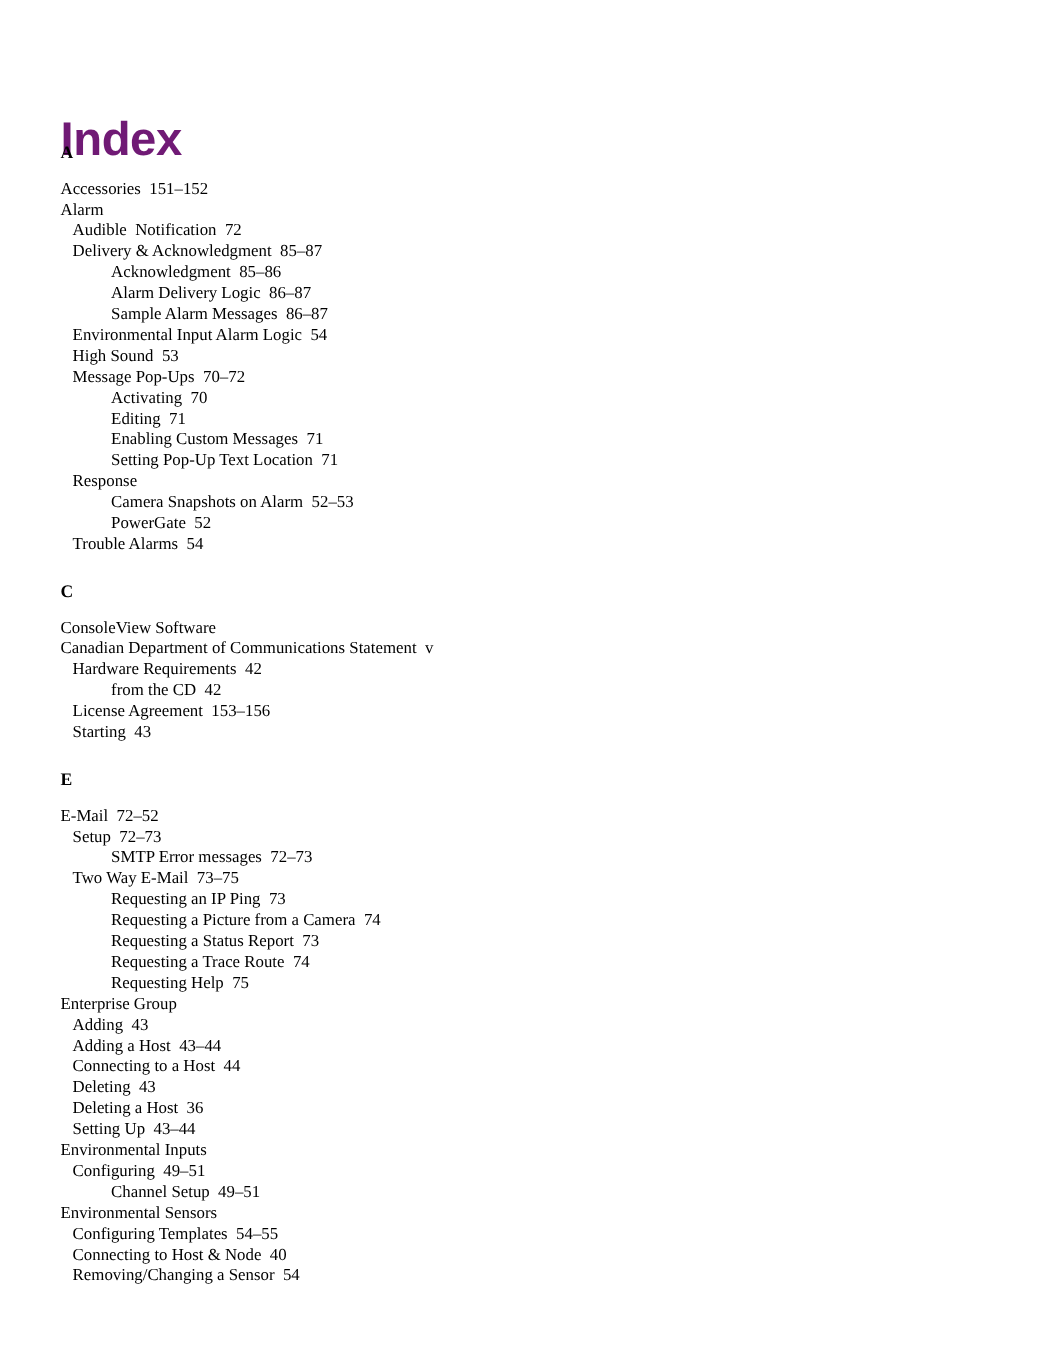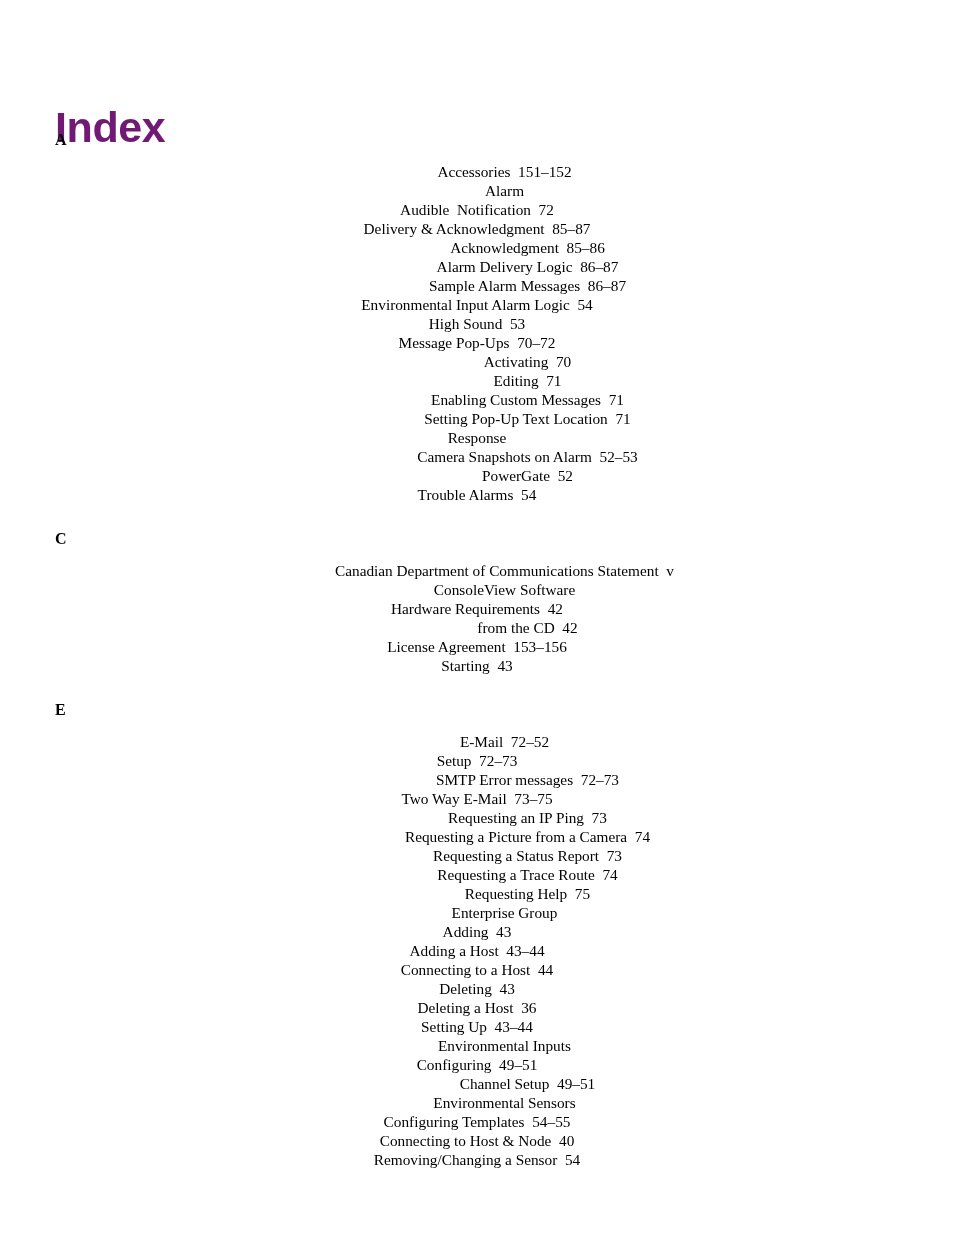--- a/index.html
+++ b/index.html
@@ -57,34 +57,33 @@
     font-weight: bold;
     font-size: 16px;
     line-height: 19px;
     margin-left: 55px;
     margin-bottom: 13px;
     display: block;
   }
 
   .entry-list {
     display: block;
-    text-align: center;
   }
 
   .entry {
     font-family: "Liberation Serif", "DejaVu Serif", serif;
     font-weight: normal;
     font-size: 15.3px;
     line-height: 19px;
     white-space: pre;
     display: block;
   }
 
   .entry.lvl0 { margin-left: 55px; }
-  .entry.lvl1 { }
+  .entry.lvl1 { margin-left: 66px; }
   .entry.lvl2 { margin-left: 101px; }
 </style>
 </head>
 <body>
 
 <div id="page">
 
   <h1 class="page-title">Index</h1>
 
   <div class="index-body">
@@ -107,22 +106,22 @@
           <div class="entry lvl2">Setting Pop-Up Text Location  71</div>
           <div class="entry lvl1">Response</div>
           <div class="entry lvl2">Camera Snapshots on Alarm  52–53</div>
           <div class="entry lvl2">PowerGate  52</div>
           <div class="entry lvl1">Trouble Alarms  54</div>
         </div>
       </div>
       <div class="section">
         <div class="section-letter">C</div>
         <div class="entry-list">
+          <div class="entry lvl0">ConsoleView Software</div>
           <div class="entry lvl0">Canadian Department of Communications Statement  v</div>
-          <div class="entry lvl0">ConsoleView Software</div>
           <div class="entry lvl1">Hardware Requirements  42</div>
           <div class="entry lvl2">from the CD  42</div>
           <div class="entry lvl1">License Agreement  153–156</div>
           <div class="entry lvl1">Starting  43</div>
         </div>
       </div>
       <div class="section">
         <div class="section-letter">E</div>
         <div class="entry-list">
           <div class="entry lvl0">E-Mail  72–52</div>

